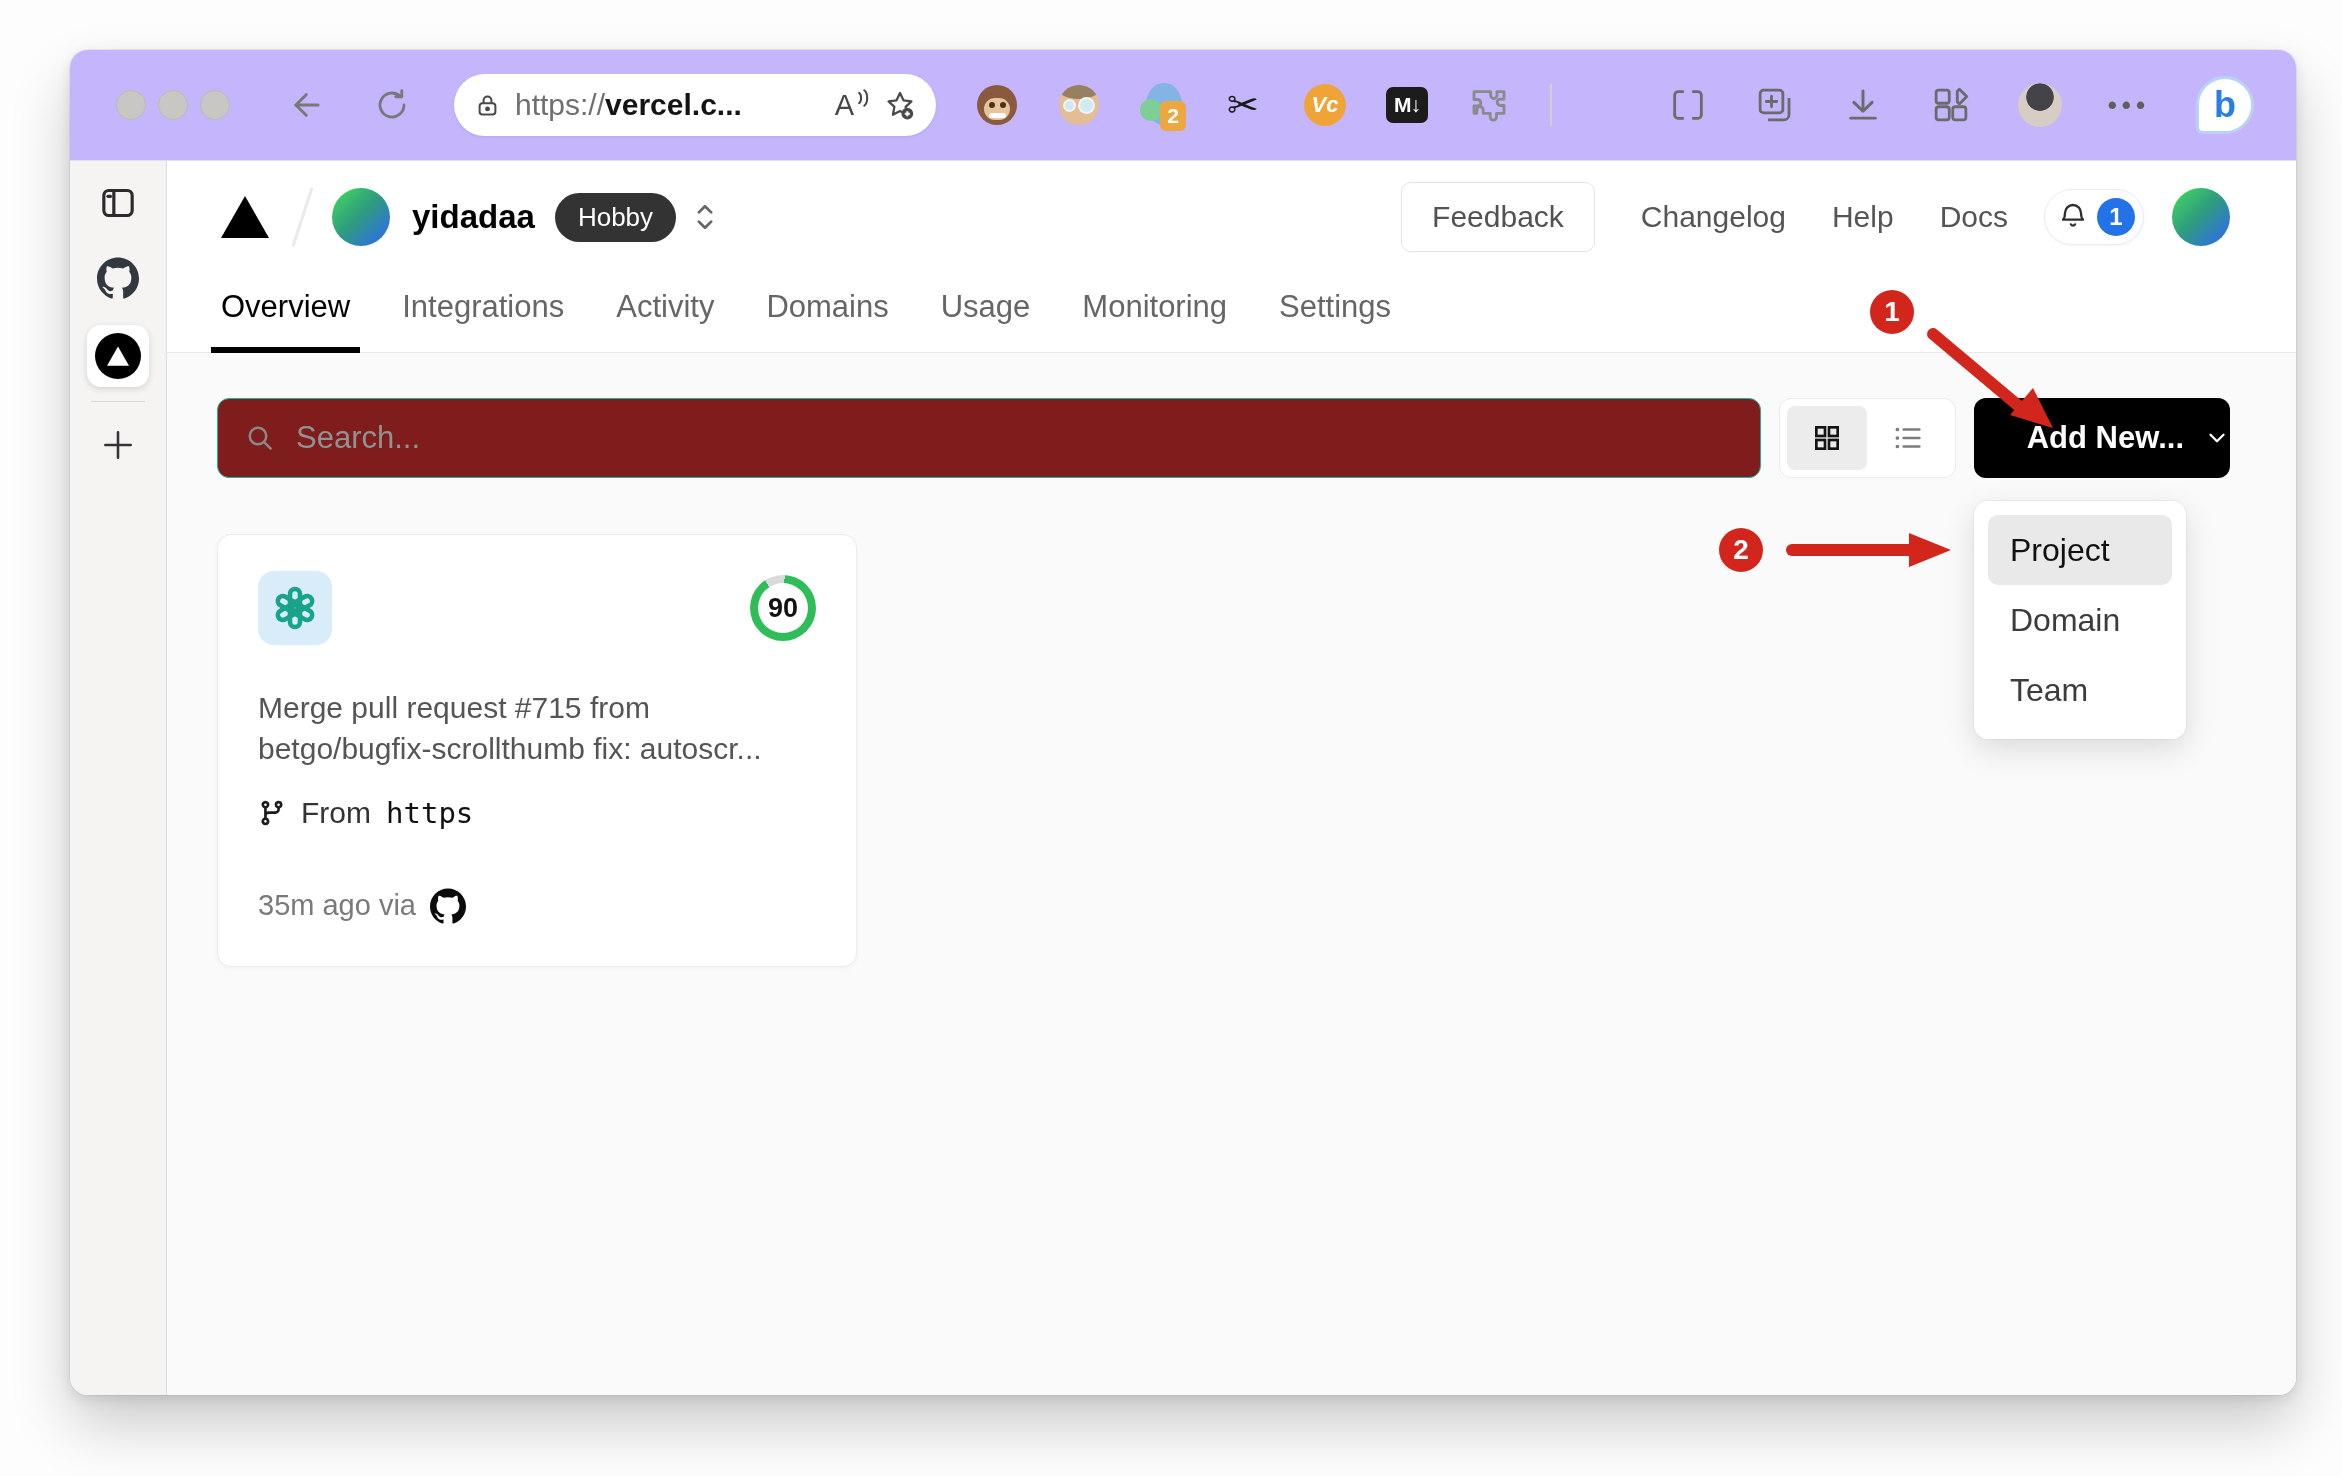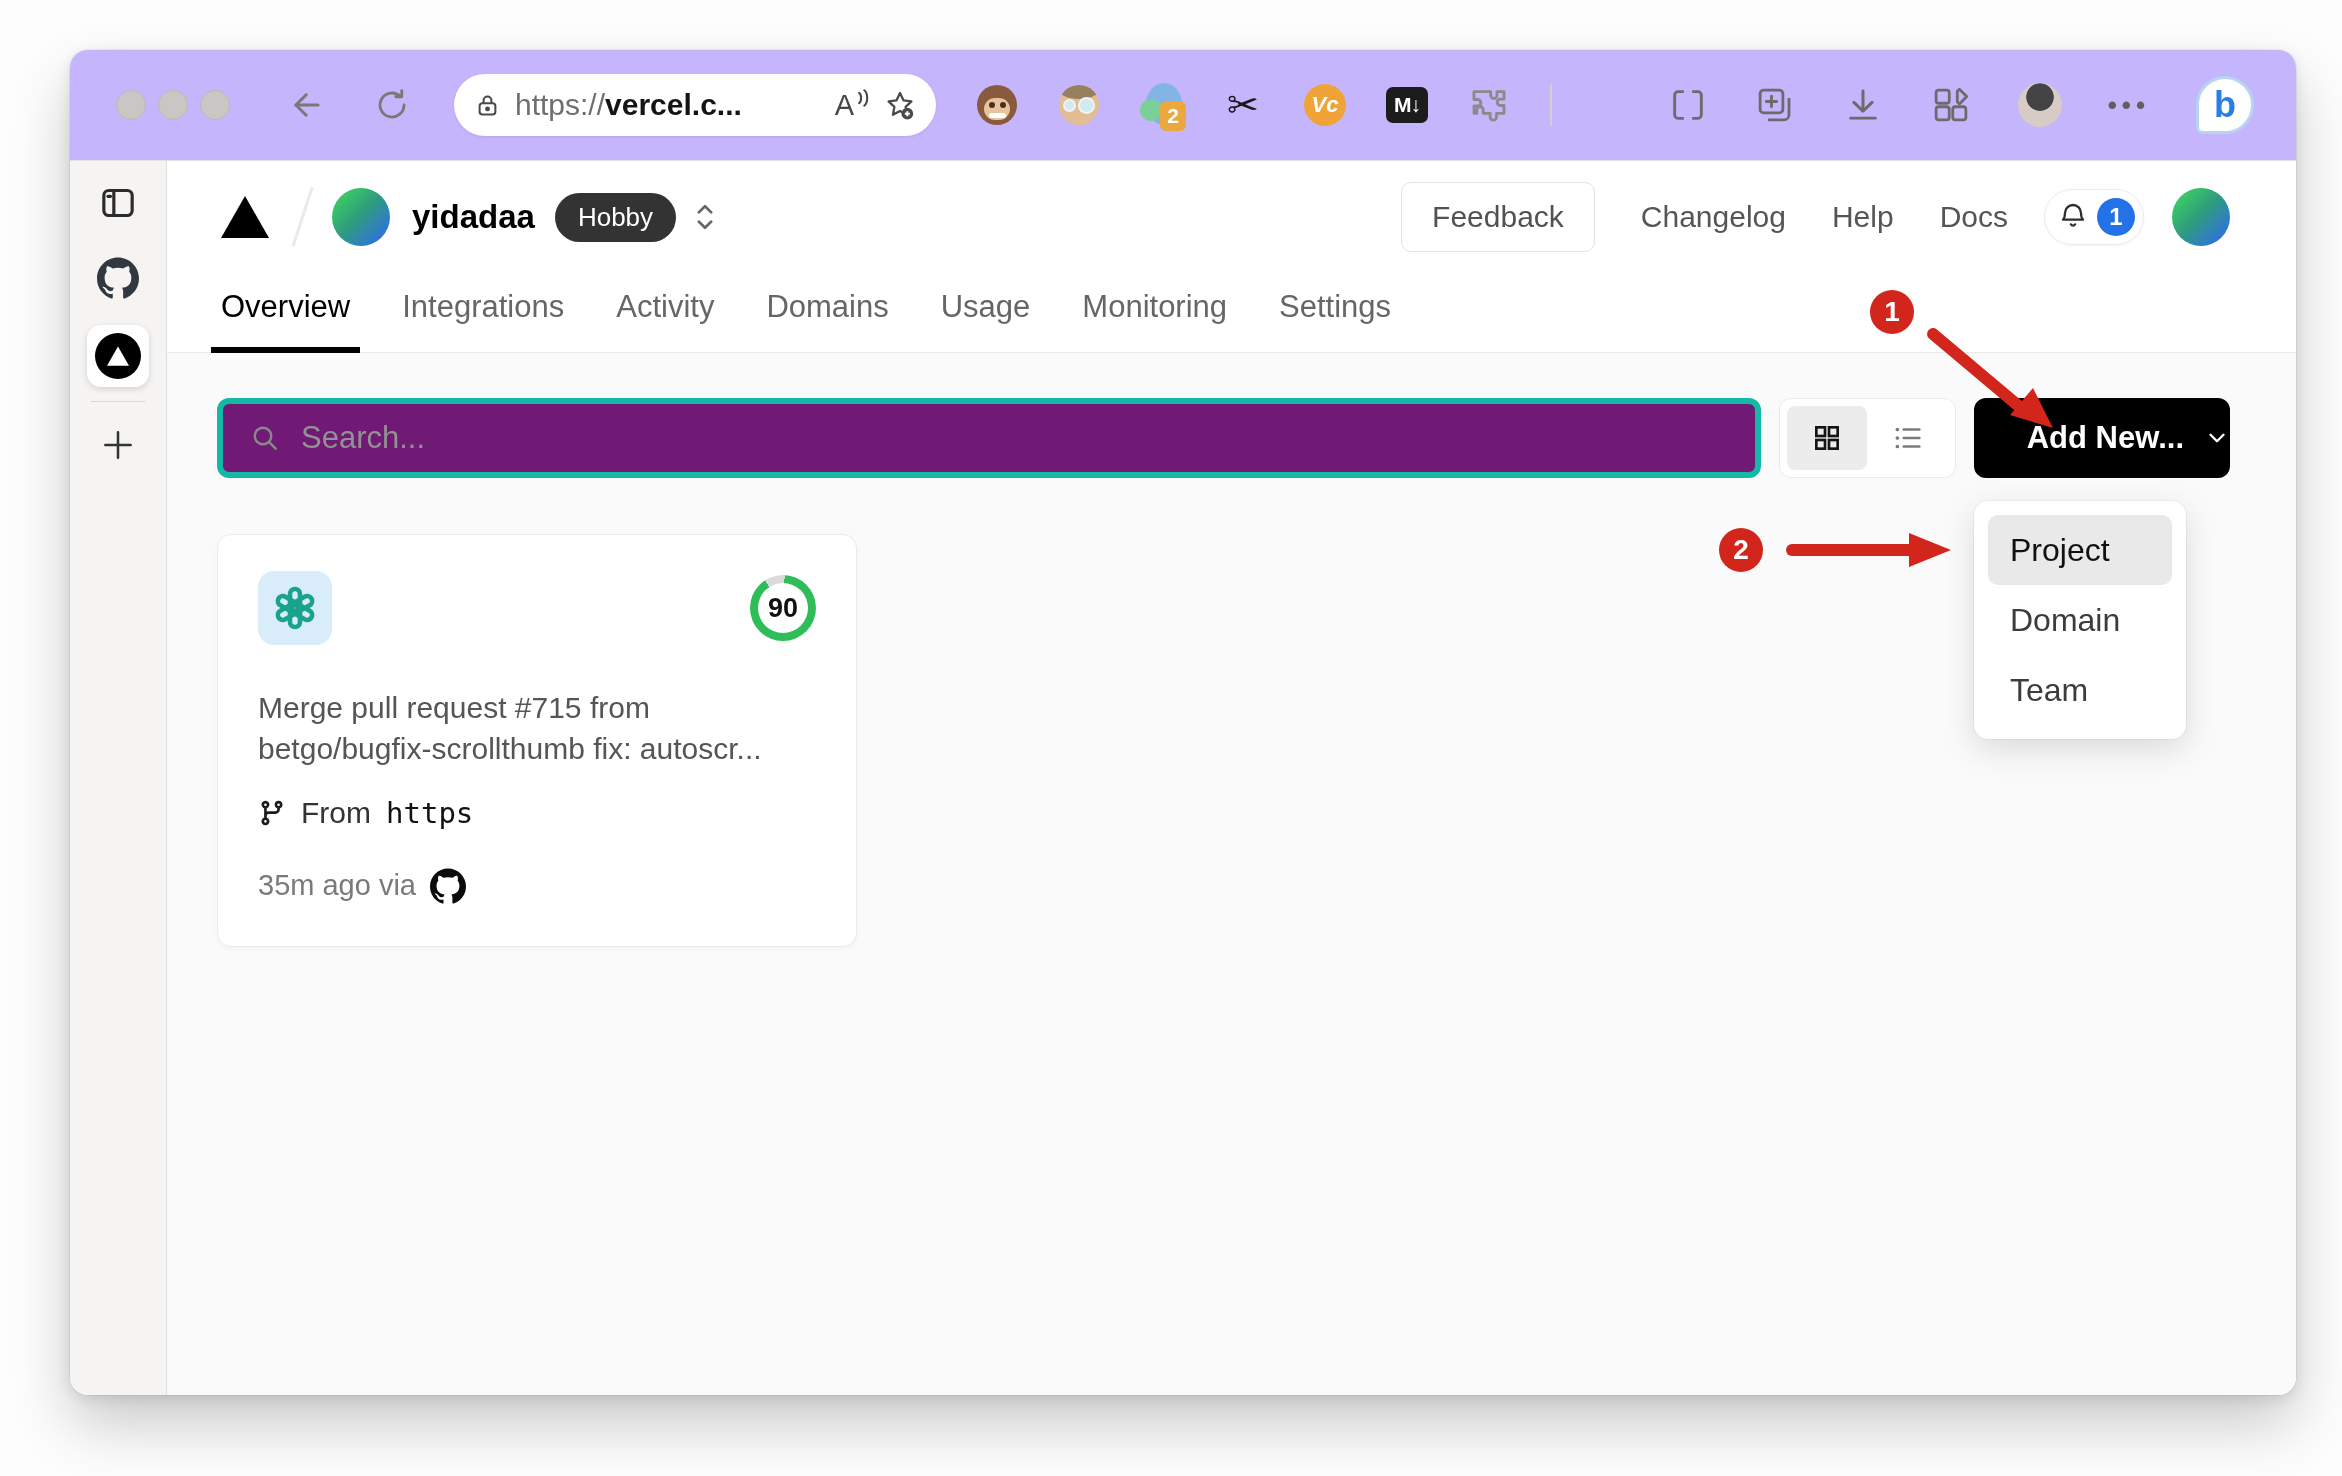--- a/index.html
+++ b/index.html
@@ -88,42 +88,42 @@
 
   
   .tabsrow { display:flex; gap:32px; padding:0 44px; border-bottom:1px solid #eaeaea; height:80px; flex:0 0 auto; }
   .tab { font-size:31px; color:#666; padding:16px 10px 0 10px; position:relative; white-space:nowrap; }
   .tab.active { color:#000; font-weight:500; }
   .tab.active::after { content:""; position:absolute; left:0; right:0; bottom:-1px; height:6px; background:#000; }
 
   
   .page { flex:1; background:#fafafa; padding:45px 66px 0 50px; min-height:0; }
   .controls { display:flex; gap:18px; height:80px; }
-  .search { flex:1; background:#701a75; border:6px solid #14b8a6; border-radius:12px; display:flex; align-items:center; padding:0 26px; gap:20px; }
+  .search { flex:1; background:#7f1d1d; border:1px solid #14b8a6; border-radius:12px; display:flex; align-items:center; padding:0 26px; gap:20px; }
   .search .ph { font-size:31px; color:#929292; }
   .view-toggle { width:177px; background:#fff; border:1px solid #ebebeb; border-radius:12px; display:flex; align-items:center; justify-content:space-between; padding:7px; }
   .vt-btn { width:80px; height:64px; border-radius:8px; display:flex; align-items:center; justify-content:center; }
   .vt-btn.active { background:#ececec; }
   .add-new { width:256px; background:#000; border-radius:12px; color:#fff; display:flex; align-items:center; justify-content:flex-end; gap:20px; font-size:31px; font-weight:600; }
 
   
   .card { margin-top:56px; width:640px; background:#fff; border:1px solid #ebebeb; border-radius:14px; padding:36px 40px 42px 40px; box-shadow:0 2px 5px rgba(0,0,0,.03); }
   .card-head { display:flex; align-items:center; }
   .proj-icon { width:74px; height:74px; border-radius:16px; background:#d9ecfa; display:flex; align-items:center; justify-content:center; }
   .proj-meta { margin-left:24px; }
   .proj-name { font-size:33px; font-weight:700; color:#111; }
   .proj-domain { font-size:30px; color:#555; margin-top:9px; }
   .score { margin-left:auto; width:66px; height:66px; border-radius:50%;
     background:conic-gradient(from -33deg,#dadada 0 36deg,#2ebd59 36deg 360deg);
     display:flex; align-items:center; justify-content:center; }
   .score-inner { width:50px; height:50px; border-radius:50%; background:#fff; display:flex; align-items:center; justify-content:center; font-size:27px; font-weight:600; color:#111; }
   .commit { margin-top:42px; font-size:30px; color:#555; line-height:1.38; }
   .from-row { margin-top:26px; display:flex; align-items:center; gap:15px; font-size:30px; color:#333; }
   .branch-name { font-family:"DejaVu Sans Mono","Liberation Mono",monospace; font-size:29px; color:#111; }
-  .deploy-row { margin-top:38px; display:flex; align-items:center; gap:14px; font-size:29px; color:#7a7a7a; }
+  .deploy-row { margin-top:58px; display:flex; align-items:center; gap:14px; font-size:29px; color:#7a7a7a; }
 
   
   .dropdown { position:absolute; left:1807px; top:340px; width:212px; background:#fff; border-radius:14px;
     box-shadow:0 10px 32px rgba(0,0,0,.13), 0 0 0 1px rgba(0,0,0,.04); padding:14px; z-index:5; }
   .dd-item { height:70px; display:flex; align-items:center; padding:0 22px; font-size:32px; color:#3c3c3c; border-radius:10px; }
   .dd-item.selected { background:#e9e9e9; color:#111; }
 
   
   .anno-layer { position:absolute; inset:0; pointer-events:none; z-index:10; }
   .anno-circle { position:absolute; width:44px; height:44px; border-radius:50%; background:#d2261c; color:#fff; font-size:28px; font-weight:700; display:flex; align-items:center; justify-content:center; }

